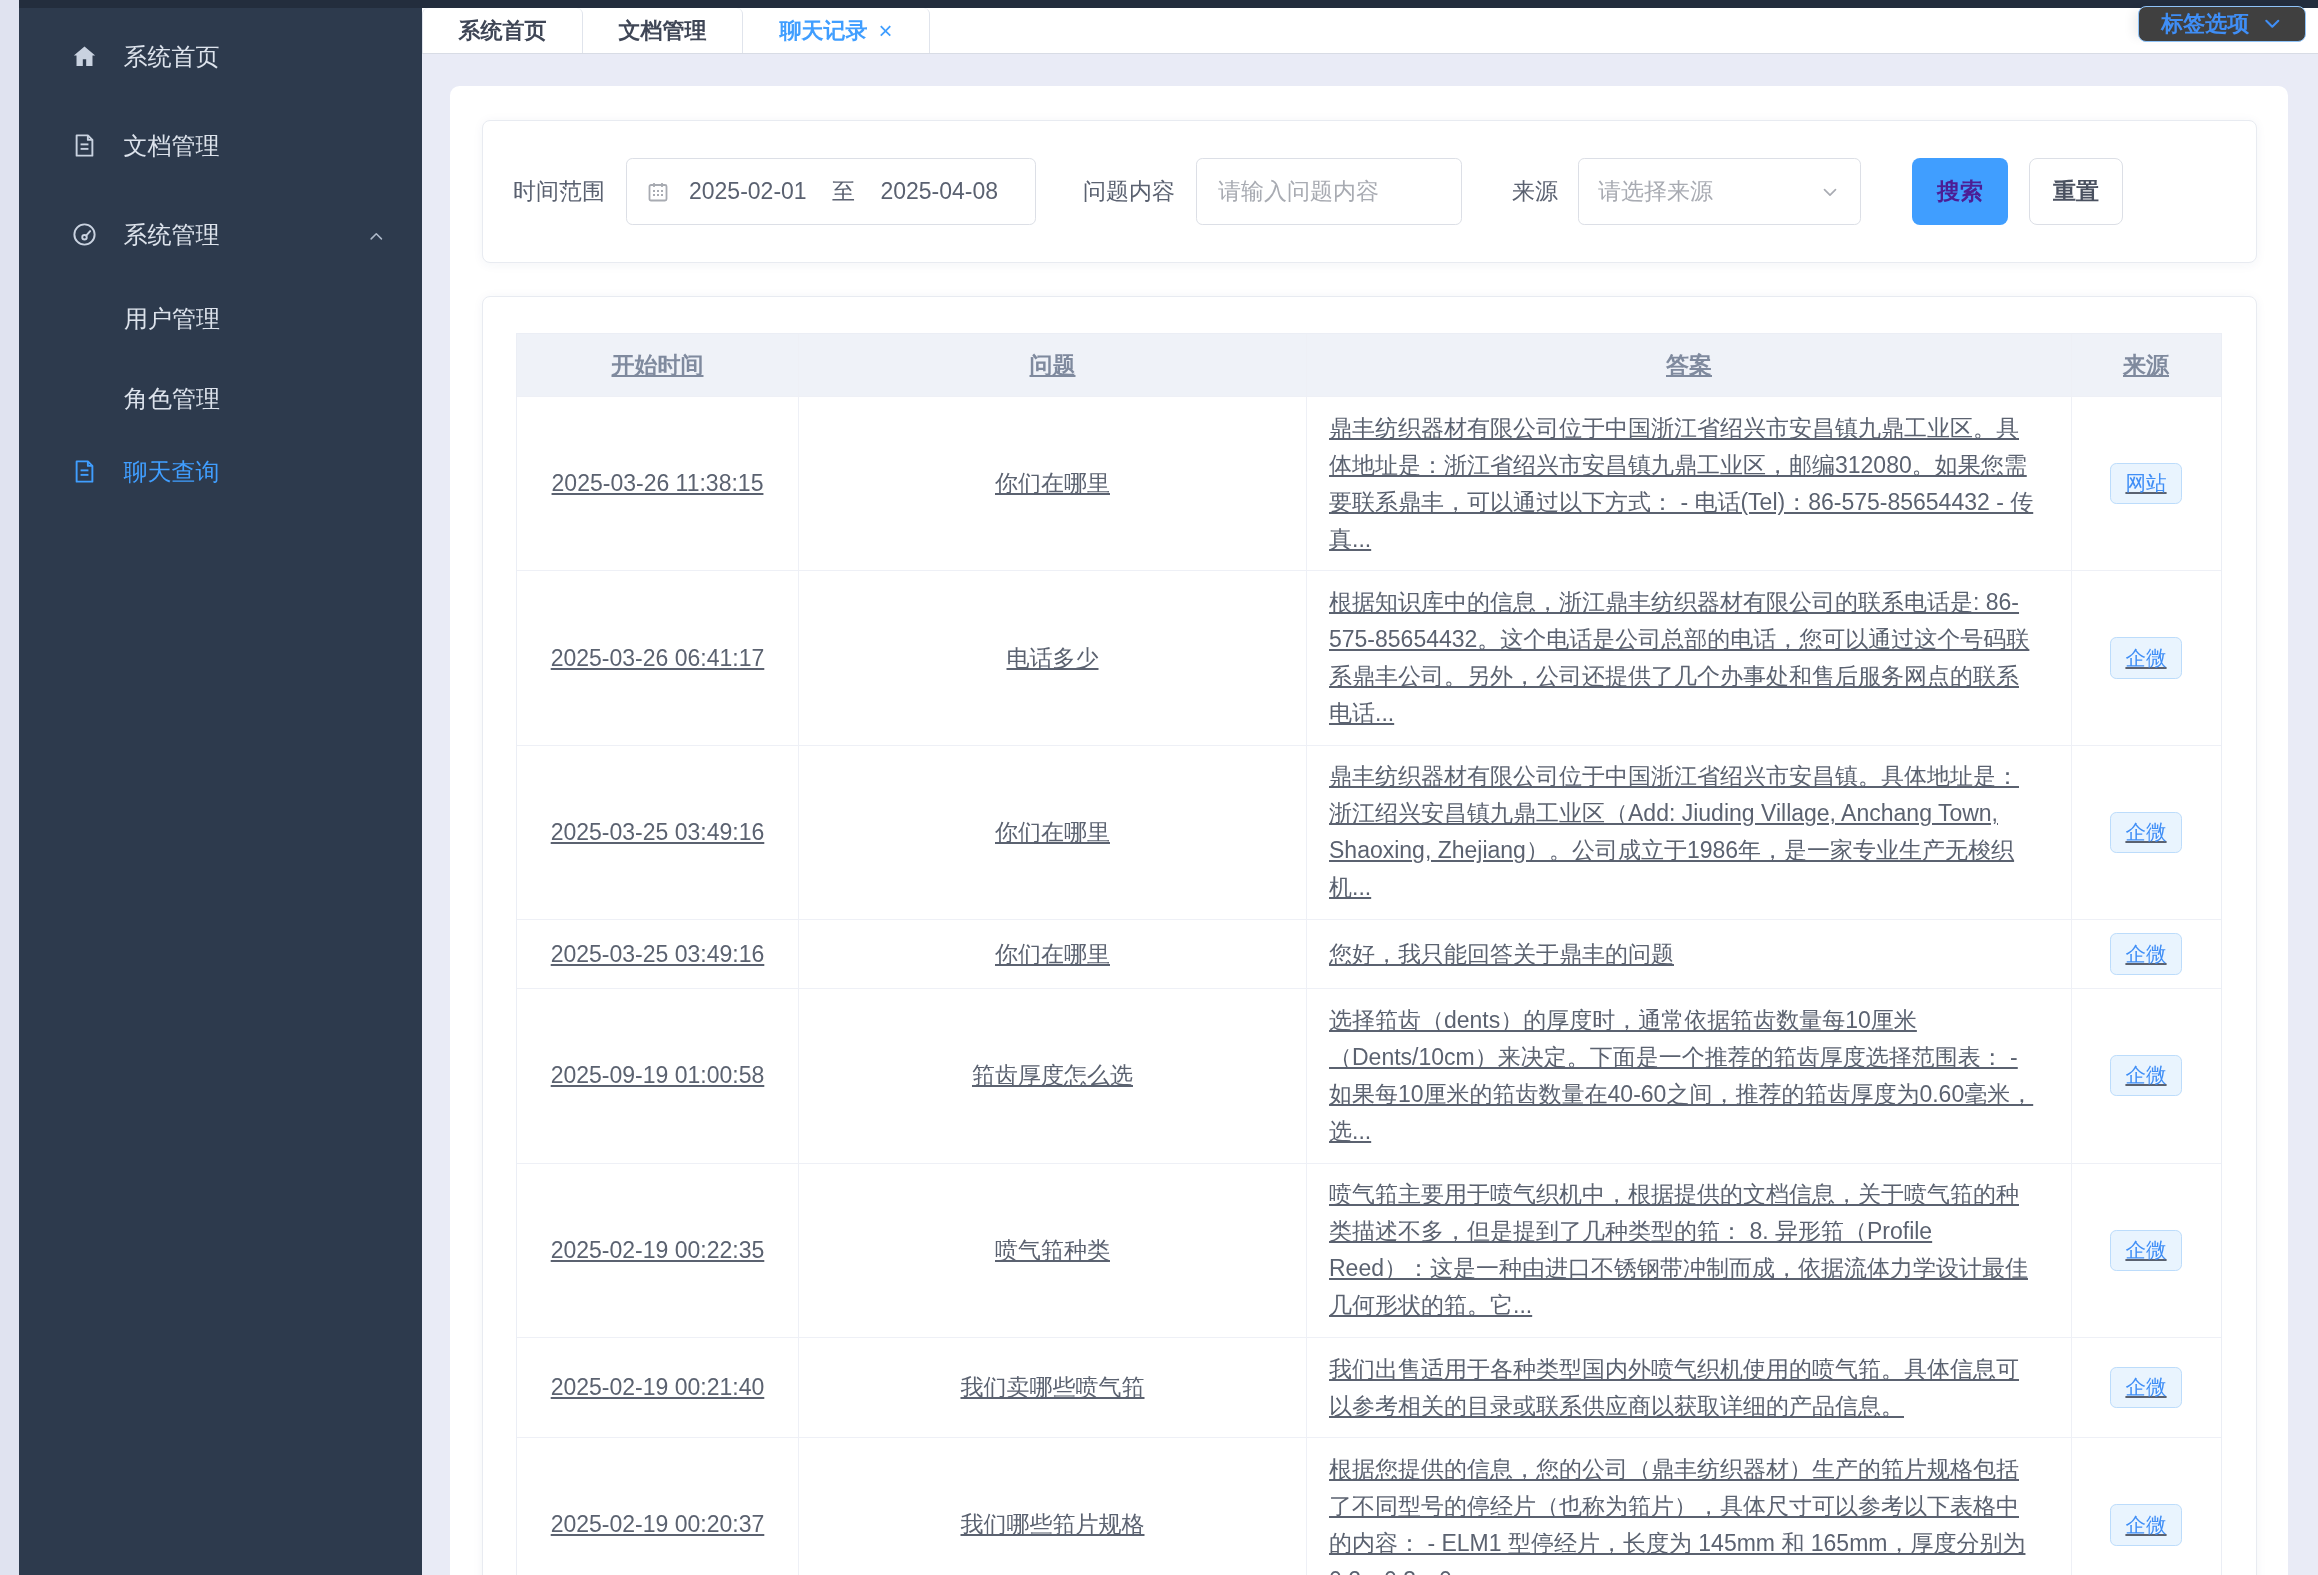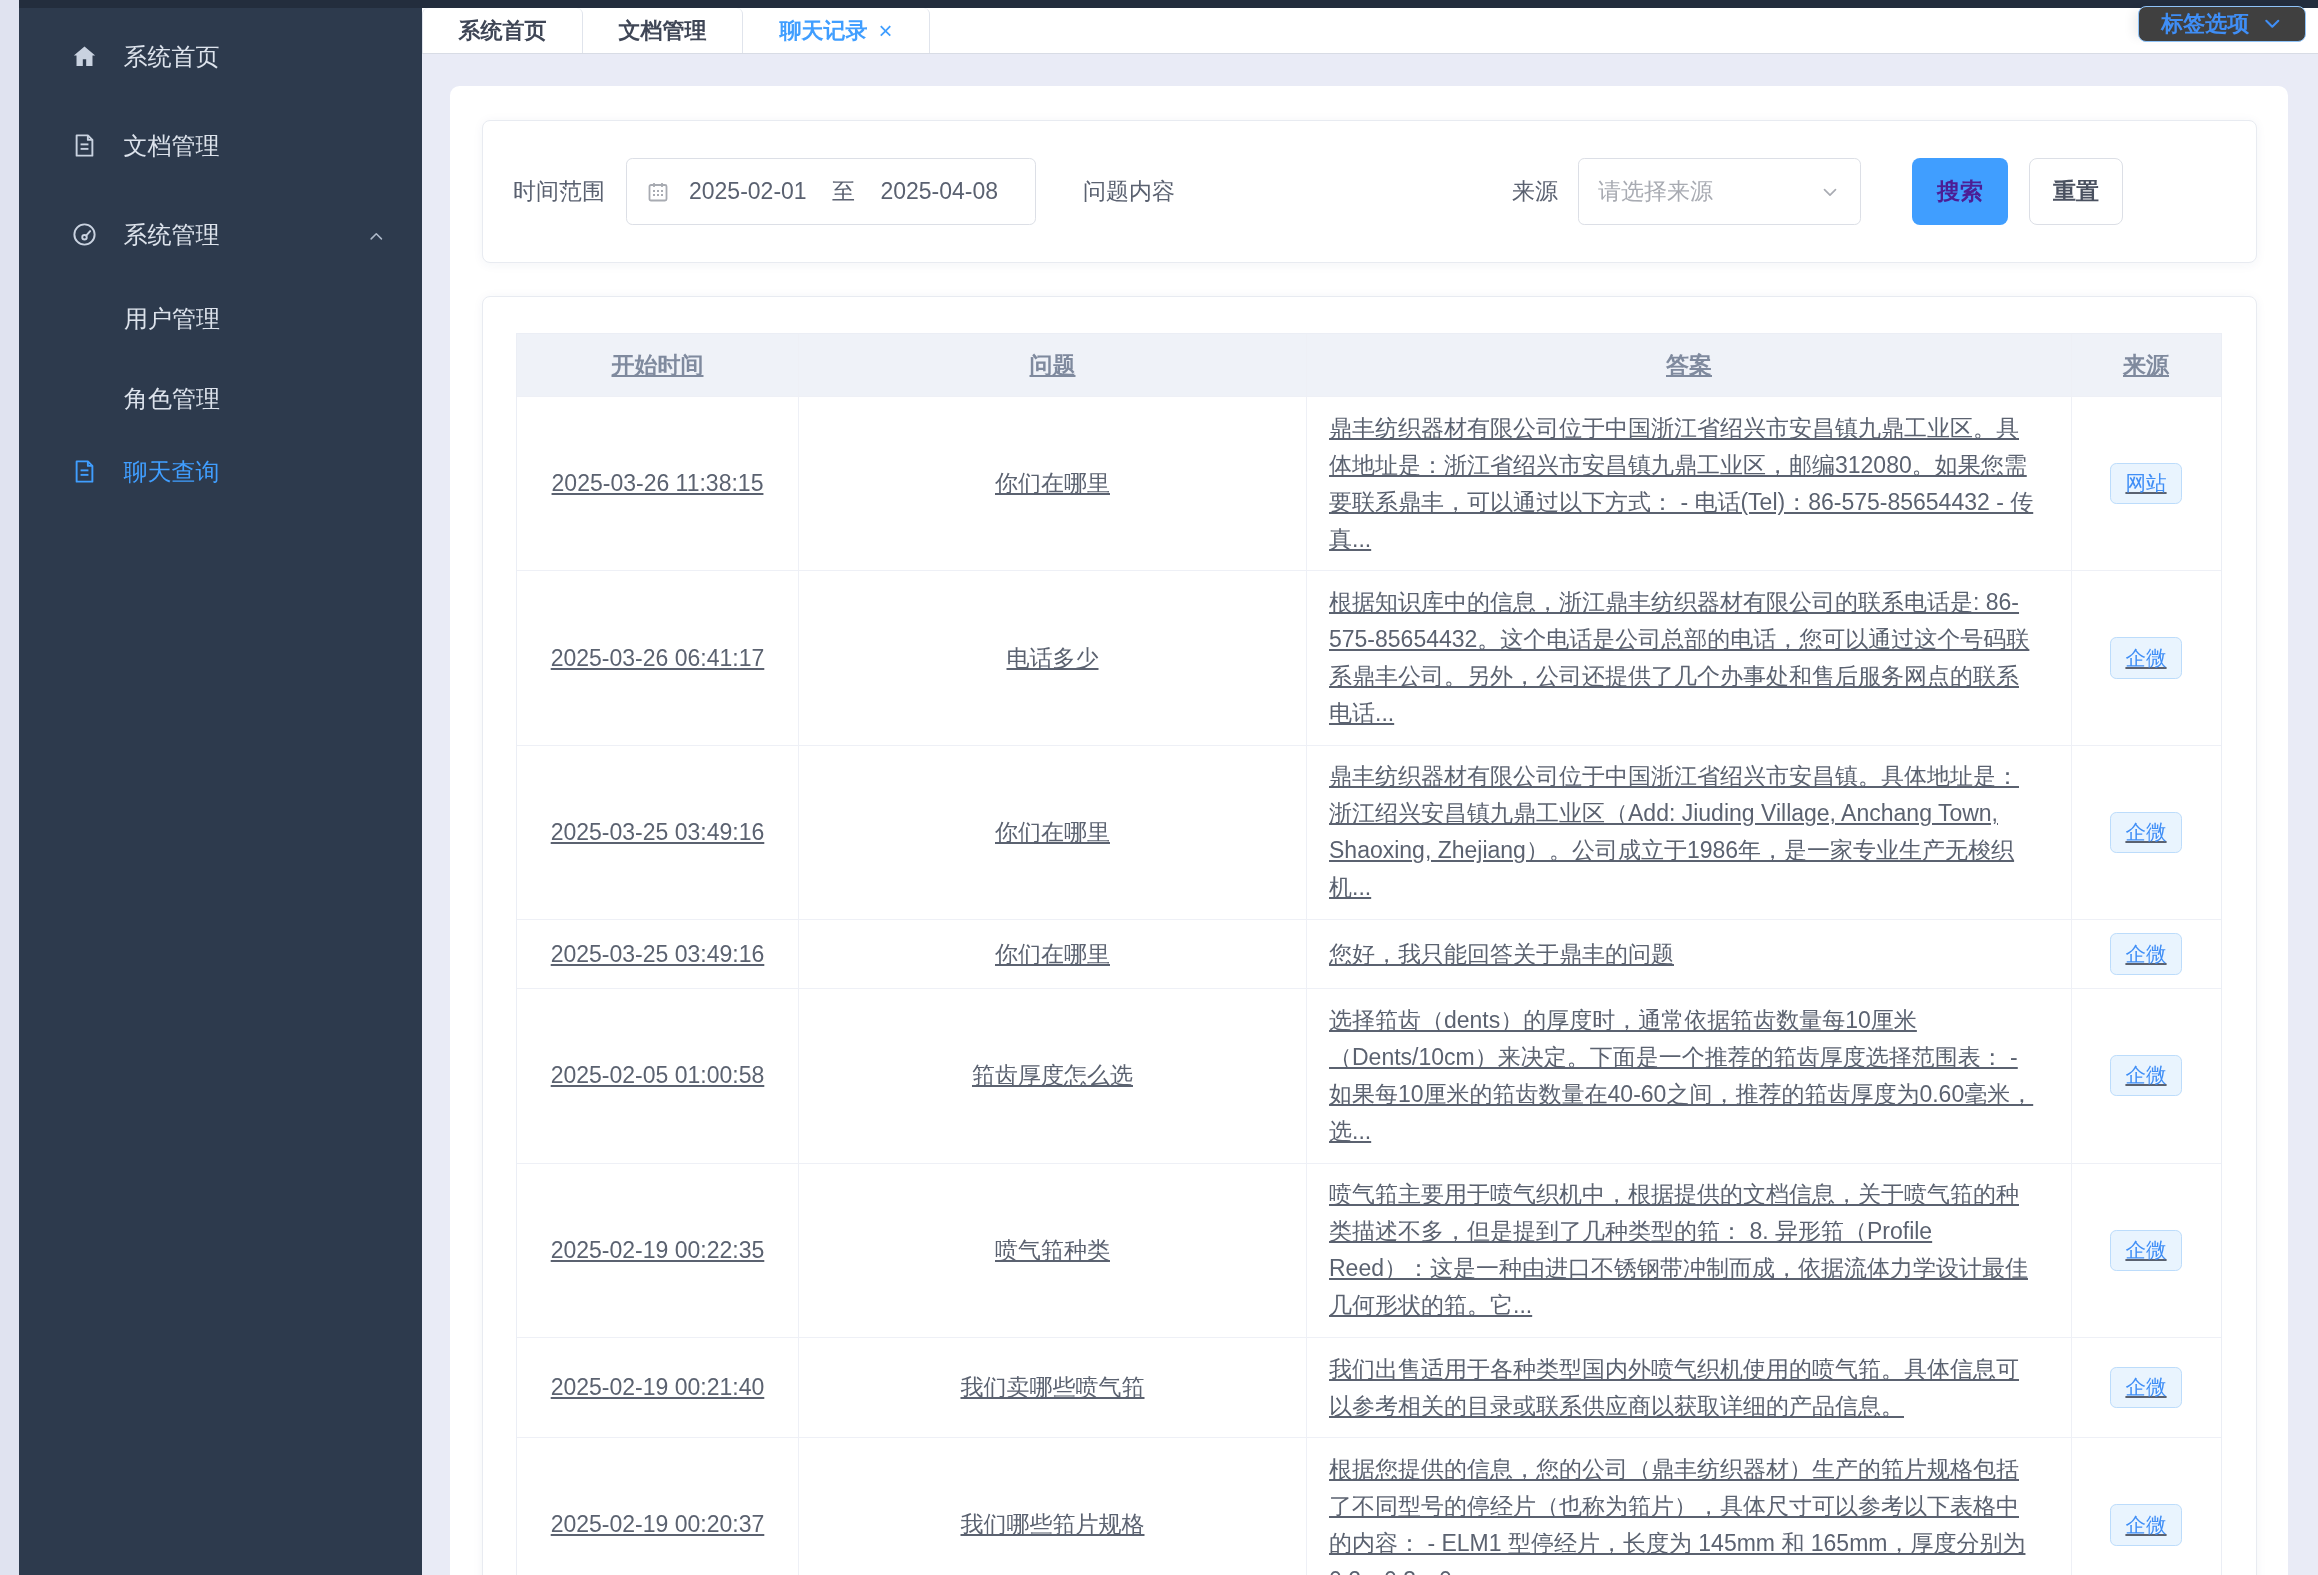--- a/index.html
+++ b/index.html
@@ -182,20 +182,23 @@
               <line x1="11" y1="15" x2="13" y2="15"></line>
               <line x1="15" y1="15" x2="17" y2="15"></line>
           </svg>
         </span>
         <span>2025-02-01</span>
         <span class="sep">至</span>
         <span>2025-04-08</span>
       </div>
 
       <div class="flabel" style="left:600px;">问题内容</div>
+      <div class="ctl q-input">
+        <input type="text" placeholder="请输入问题内容" style="">
+      </div>
 
       <div class="flabel" style="left:1029px;">来源</div>
       <div class="ctl src-select">
         <span class="ph">请选择来源</span>
         <span class="chev">
           <svg width="22" height="22" viewBox="0 0 24 24">
               <polyline points="6 9.5 12 15.5 18 9.5" fill="none" stroke="#a8abb2" stroke-width="1.8" stroke-linecap="round" stroke-linejoin="round"></polyline>
             </svg>
         </span>
       </div>
@@ -248,21 +251,21 @@
     <div class="cell" style="min-height: 68px;">2025-03-25 03:49:16</div>
     <div class="cell" style="min-height: 68px;">你们在哪里</div>
     <div class="cell ans" style="min-height: 68px;">
               <div class="txt">您好，我只能回答关于鼎丰的问题</div>
             </div>
     <div class="cell" style="min-height: 68px;">
               <span class="badge">企微</span>
             </div>
   </div>
           <div class="trow body-row">
-    <div class="cell" style="min-height: 140px;">2025-02-05 01:00:58</div>
+    <div class="cell" style="min-height: 140px;">2025-09-19 01:00:58</div>
     <div class="cell" style="min-height: 140px;">筘齿厚度怎么选</div>
     <div class="cell ans" style="min-height: 140px;">
               <div class="txt">选择筘齿（dents）的厚度时，通常依据筘齿数量每10厘米（Dents/10cm）来决定。下面是一个推荐的筘齿厚度选择范围表： - 如果每10厘米的筘齿数量在40-60之间，推荐的筘齿厚度为0.60毫米，选...</div>
             </div>
     <div class="cell" style="min-height: 140px;">
               <span class="badge">企微</span>
             </div>
   </div>
           <div class="trow body-row">
     <div class="cell" style="min-height: 141px;">2025-02-19 00:22:35</div>

